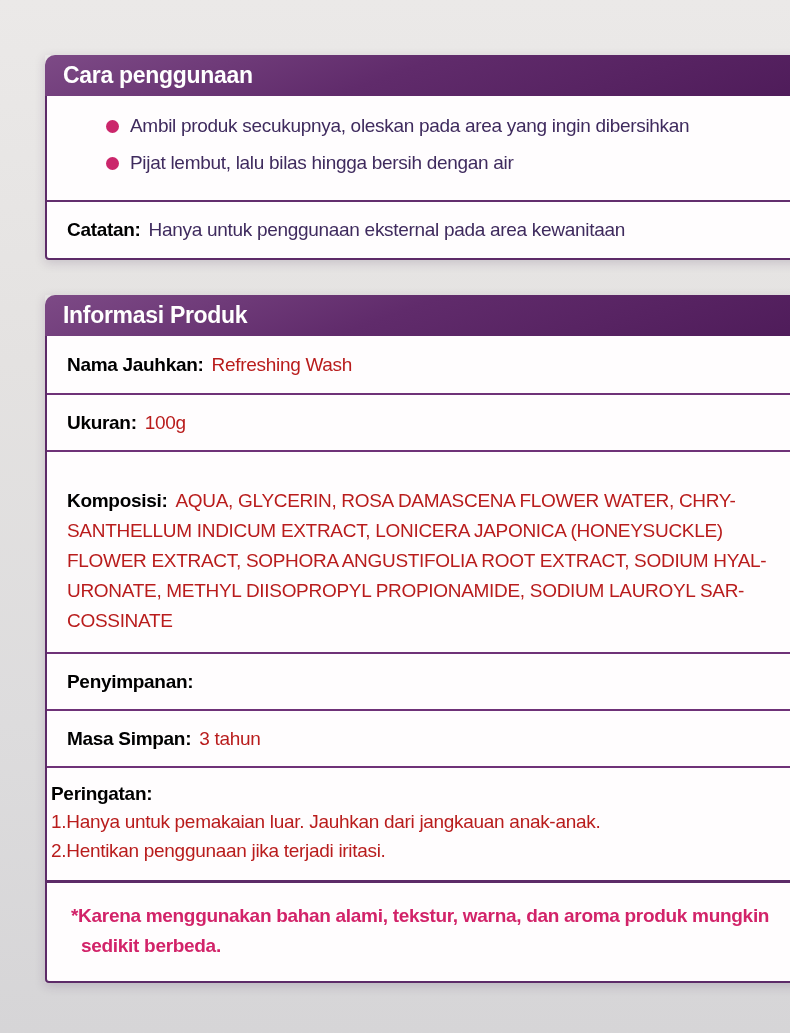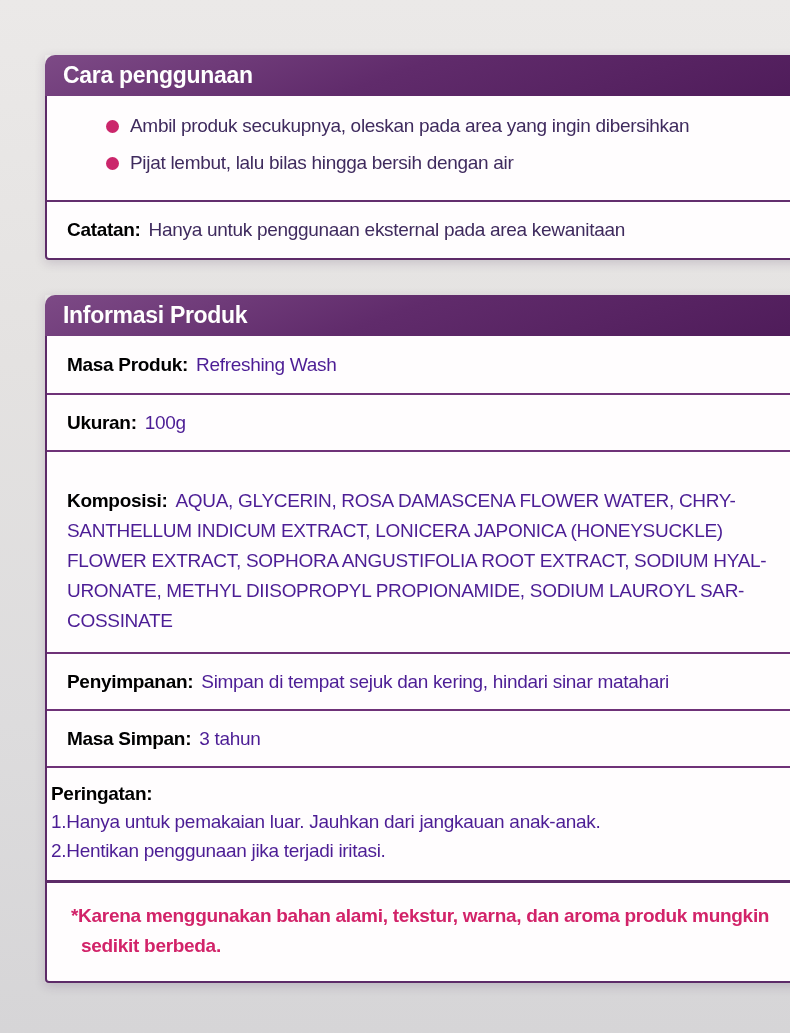--- a/index.html
+++ b/index.html
@@ -41,21 +41,21 @@
   .hdivider{border-top:2px solid #632e6e;}
   .note-row{padding:15px 20px;line-height:26px;}
   .lbl{font-weight:700;color:#000000;margin-right:8px;}
   
   .info-row{
     padding:10px 20px;min-height:57px;box-sizing:border-box;
     display:flex;align-items:center;
   }
   .info-row + .info-row{border-top:2px solid #6f3278;}
   .info-row.block{display:block;padding:15px 4px;}
-  .row-value{white-space:pre-line;line-height:29px;color:#4c1d95;}
+  .row-value{white-space:pre-line;line-height:29px;color:#b91c1c;}
   .block .lbl{display:block;margin:0 0 2px 0;}
   .row-tall .row-value{line-height:30px;}
   .footnote-row{
     border-top:3px solid #5d2b68;
     padding:18px 20px 20px 24px;min-height:97px;box-sizing:border-box;
   }
   .footnote-text{
     color:#d22369;font-weight:700;font-size:19px;line-height:30px;
     white-space:pre-line;padding-left:10px;text-indent:-10px;display:block;
   }
@@ -87,37 +87,36 @@
     </div>
   </div>
 
   <div class="card">
     <div class="card-header">
       <span class="title">Informasi Produk</span>
     </div>
     <div class="card-body">
       <div id="info-rows">
           <div class="info-row">
-            <span class="lbl">Masa Produk:</span>
+            <span class="lbl">Nama Jauhkan:</span>
             <span class="row-value">Refreshing Wash</span>
           </div>
           <div class="info-row">
             <span class="lbl">Ukuran:</span>
             <span class="row-value">100g</span>
           </div>
           <div class="info-row row-tall" style="display: block; padding: 16px 20px;">
             <div style="line-height: 30px; margin-top: 18px;"><span class="lbl" style="margin-right: 8px;">Komposisi:</span><span class="row-value">AQUA, GLYCERIN, ROSA DAMASCENA FLOWER WATER, CHRY-
 SANTHELLUM INDICUM EXTRACT, LONICERA JAPONICA (HONEYSUCKLE)
 FLOWER EXTRACT, SOPHORA ANGUSTIFOLIA ROOT EXTRACT, SODIUM HYAL-
 URONATE, METHYL DIISOPROPYL PROPIONAMIDE, SODIUM LAUROYL SAR-
 COSSINATE</span></div>
           </div>
           <div class="info-row">
             <span class="lbl">Penyimpanan:</span>
-            <span class="row-value">Simpan di tempat sejuk dan kering, hindari sinar matahari</span>
           </div>
           <div class="info-row">
             <span class="lbl">Masa Simpan:</span>
             <span class="row-value">3 tahun</span>
           </div>
           <div class="info-row block"><span class="lbl">Peringatan:</span><span class="row-value">1.Hanya untuk pemakaian luar. Jauhkan dari jangkauan anak-anak.
 2.Hentikan penggunaan jika terjadi iritasi.</span></div>
         </div>
       <div class="footnote-row">
         <span class="footnote-text">*Karena menggunakan bahan alami, tekstur, warna, dan aroma produk mungkin

